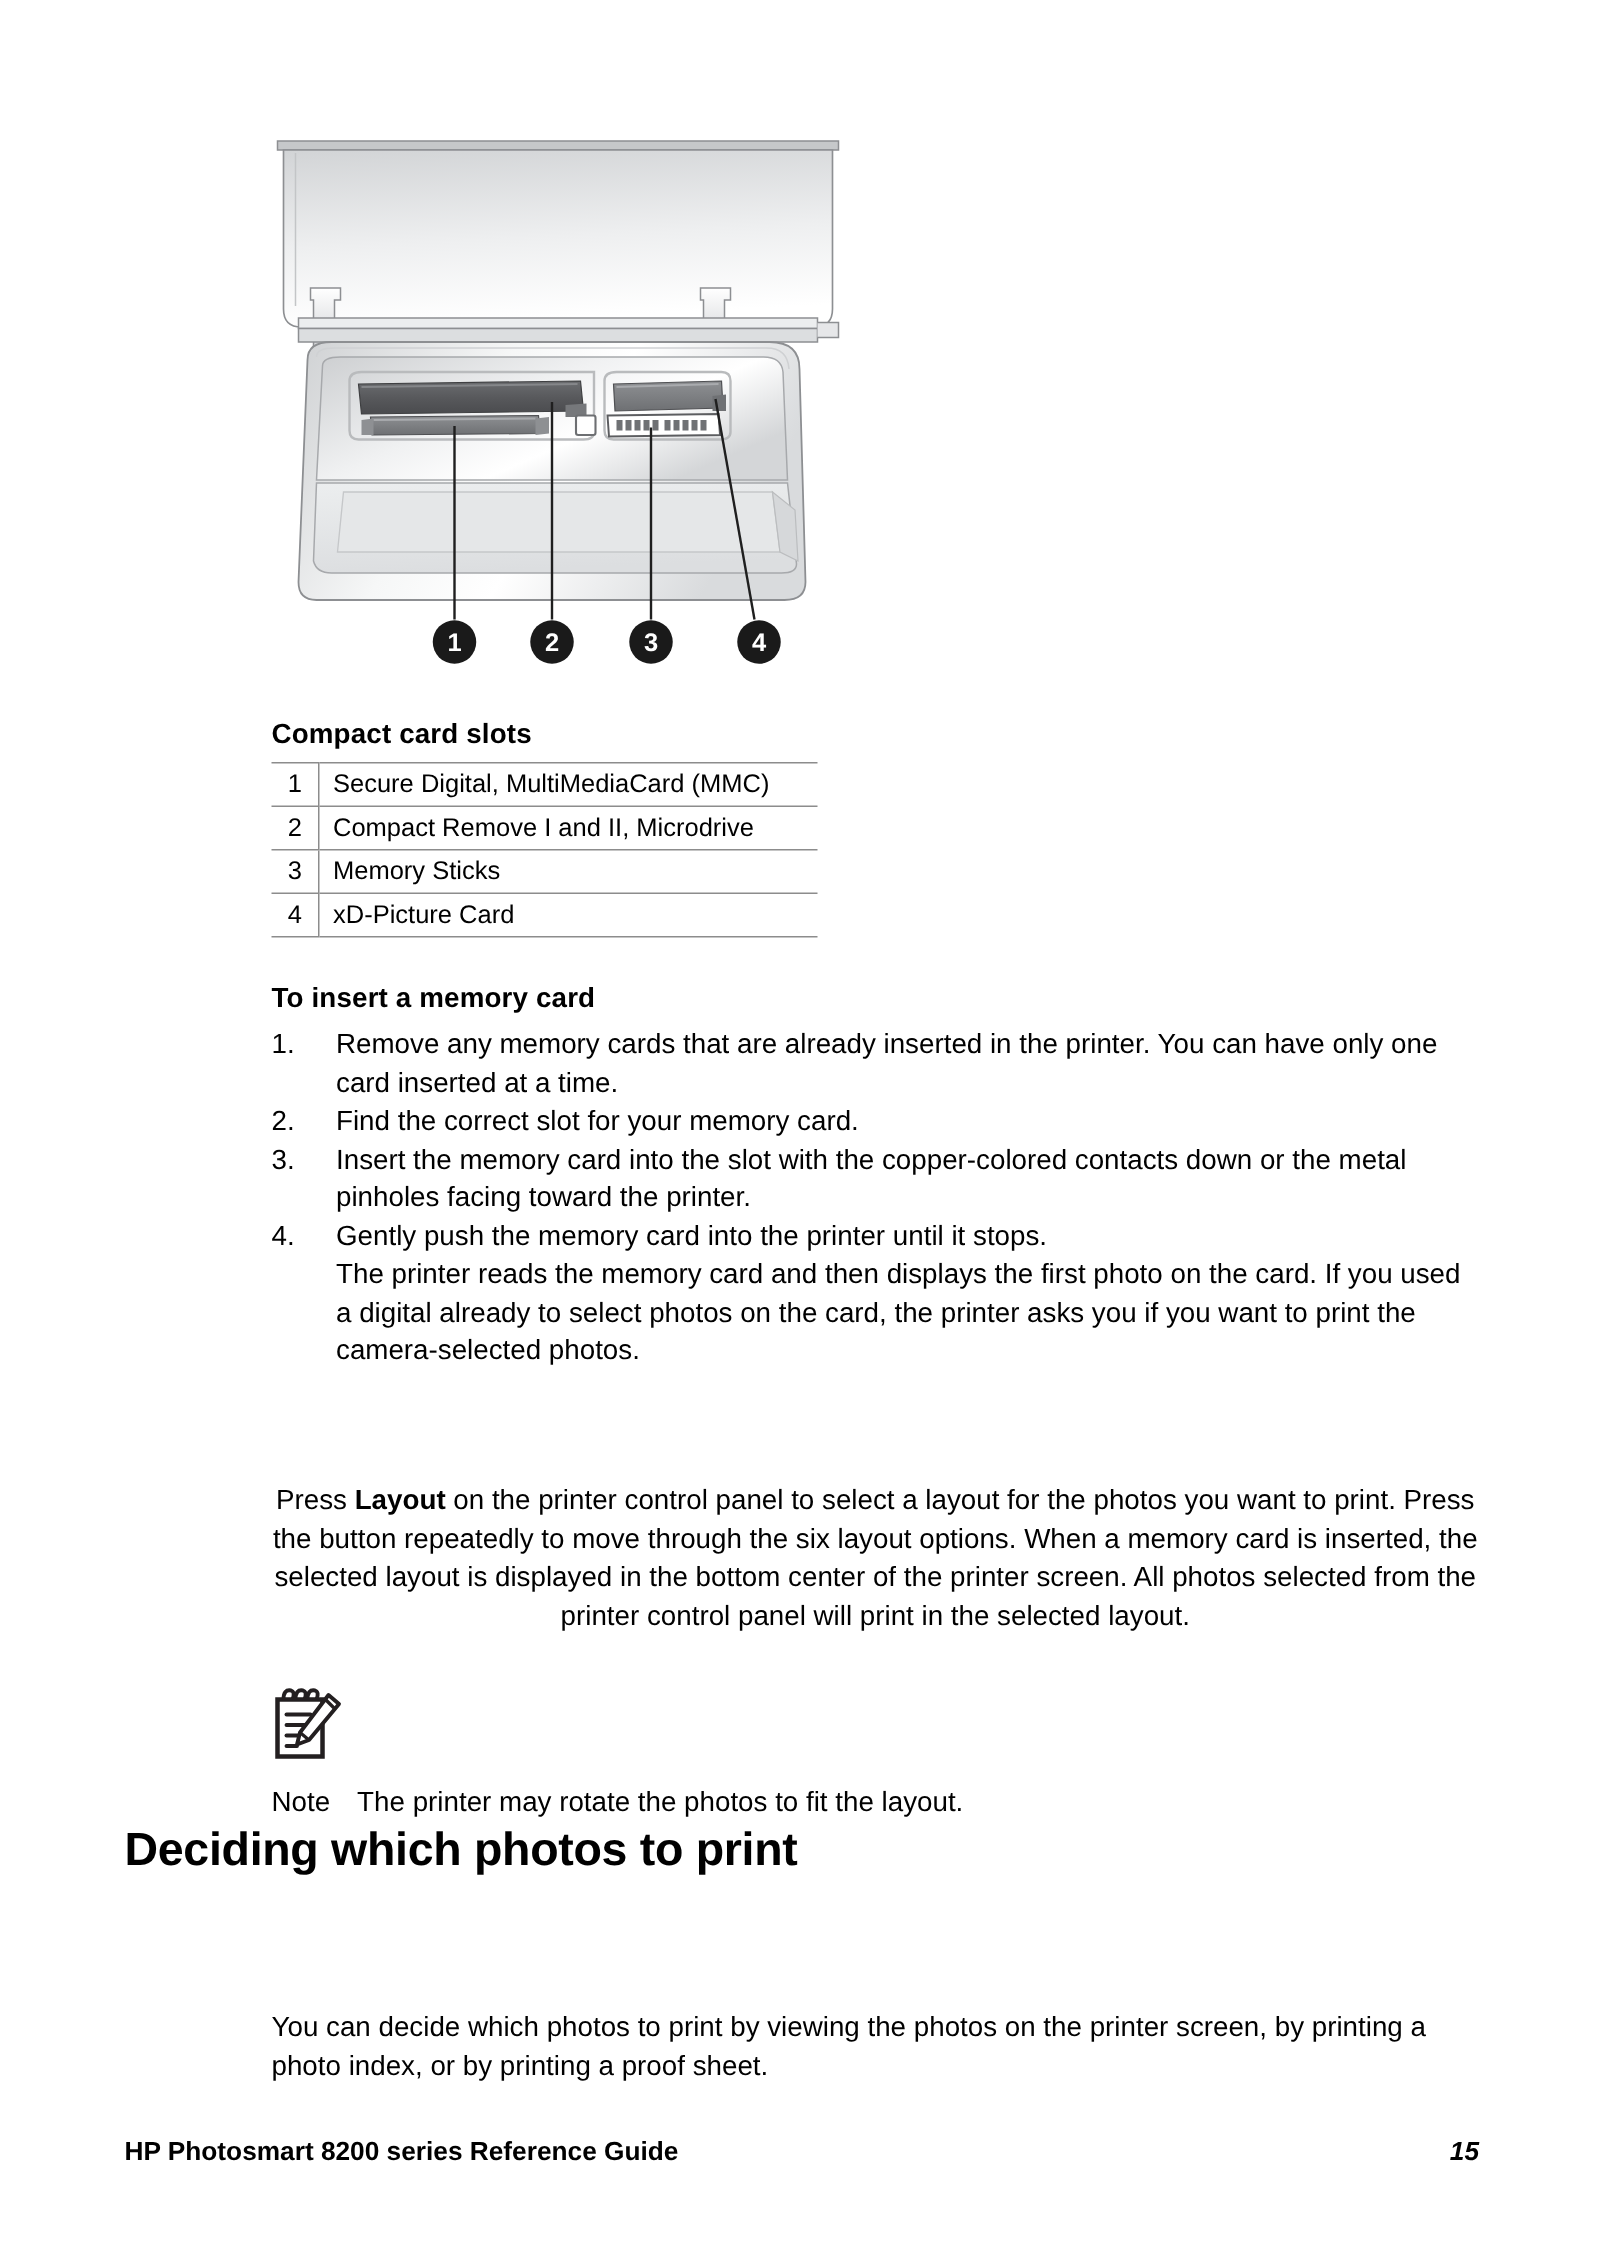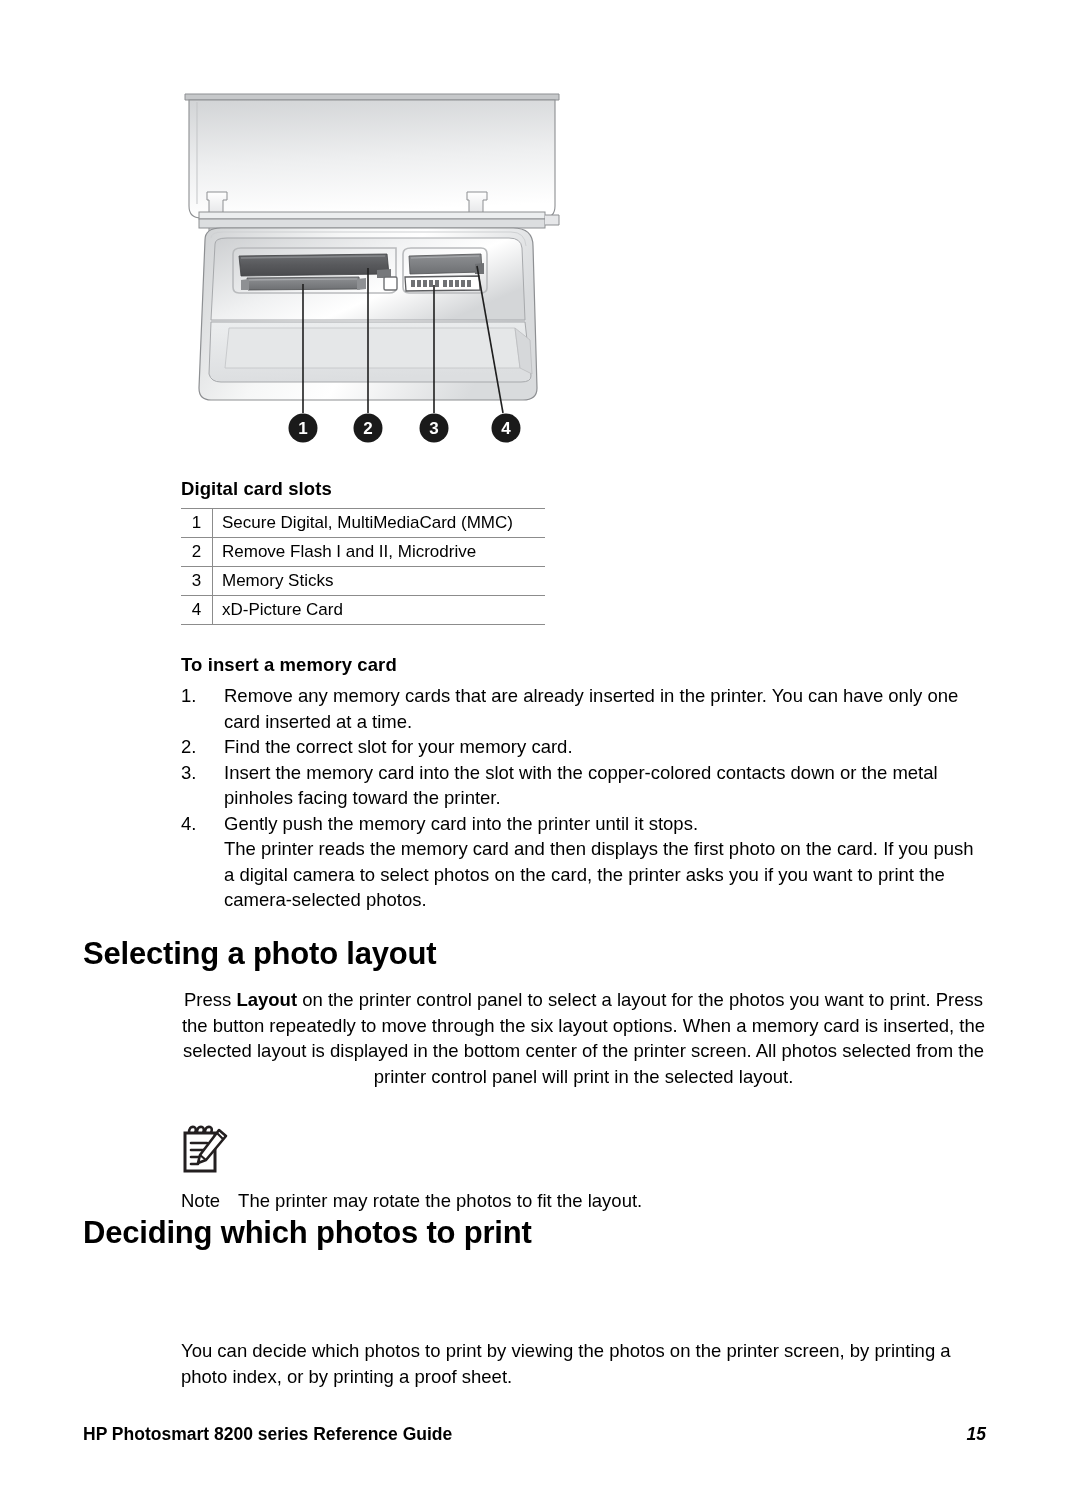--- a/index.html
+++ b/index.html
@@ -314,31 +314,31 @@
           <text x="253" y="346" text-anchor="middle" fill="#ffffff" font-family="Liberation Sans, sans-serif" font-size="17" font-weight="bold">3</text>
         </g>
         <g>
           <circle cx="325" cy="340" r="14.5" fill="#1a1a1a"></circle>
           <text x="325" y="346" text-anchor="middle" fill="#ffffff" font-family="Liberation Sans, sans-serif" font-size="17" font-weight="bold">4</text>
         </g>
       </g>
     </svg>
   </div>
 
-  <div class="table-caption">Digital card slots</div>
+  <div class="table-caption">Compact card slots</div>
 
   <table class="slots-table">
     <tbody>
       <tr>
         <td class="num">1</td>
         <td class="label">Secure Digital, MultiMediaCard (MMC)</td>
       </tr>
       <tr>
         <td class="num">2</td>
-        <td class="label">Remove Flash I and II, Microdrive</td>
+        <td class="label">Compact Remove I and II, Microdrive</td>
       </tr>
       <tr>
         <td class="num">3</td>
         <td class="label">Memory Sticks</td>
       </tr>
       <tr>
         <td class="num">4</td>
         <td class="label">xD-Picture Card</td>
       </tr>
     </tbody>
@@ -356,26 +356,25 @@
       <span class="proc-body">Find the correct slot for your memory card.</span>
     </div>
     <div class="proc-item">
       <span class="proc-num">3.</span>
       <span class="proc-body">Insert the memory card into the slot with the copper-colored contacts down or the metal pinholes facing toward the printer.</span>
     </div>
     <div class="proc-item">
       <span class="proc-num">4.</span>
       <span class="proc-body">
         <span>Gently push the memory card into the printer until it stops.</span>
-        <span class="proc-extra">The printer reads the memory card and then displays the first photo on the card. If you push a digital camera to select photos on the card, the printer asks you if you want to print the camera-selected photos.</span>
+        <span class="proc-extra">The printer reads the memory card and then displays the first photo on the card. If you used a digital already to select photos on the card, the printer asks you if you want to print the camera-selected photos.</span>
       </span>
     </div>
   </div>
 
-  <div class="h1" id="h1-layout">Selecting a photo layout</div>
 
   <div class="para" id="para-layout">
     <span>Press </span><b>Layout</b><span> on the printer control panel to select a layout for the photos you want to print. Press the button repeatedly to move through the six layout options. When a memory card is inserted, the selected layout is displayed in the bottom center of the printer screen. All photos selected from the printer control panel will print in the selected layout.</span>
   </div>
 
   <div class="note-block">
     <div class="note-icon">
       <svg viewBox="0 0 48 52" xmlns="http://www.w3.org/2000/svg">
 
         <g stroke="#231f20" stroke-width="2.6" fill="none" stroke-linecap="round">

